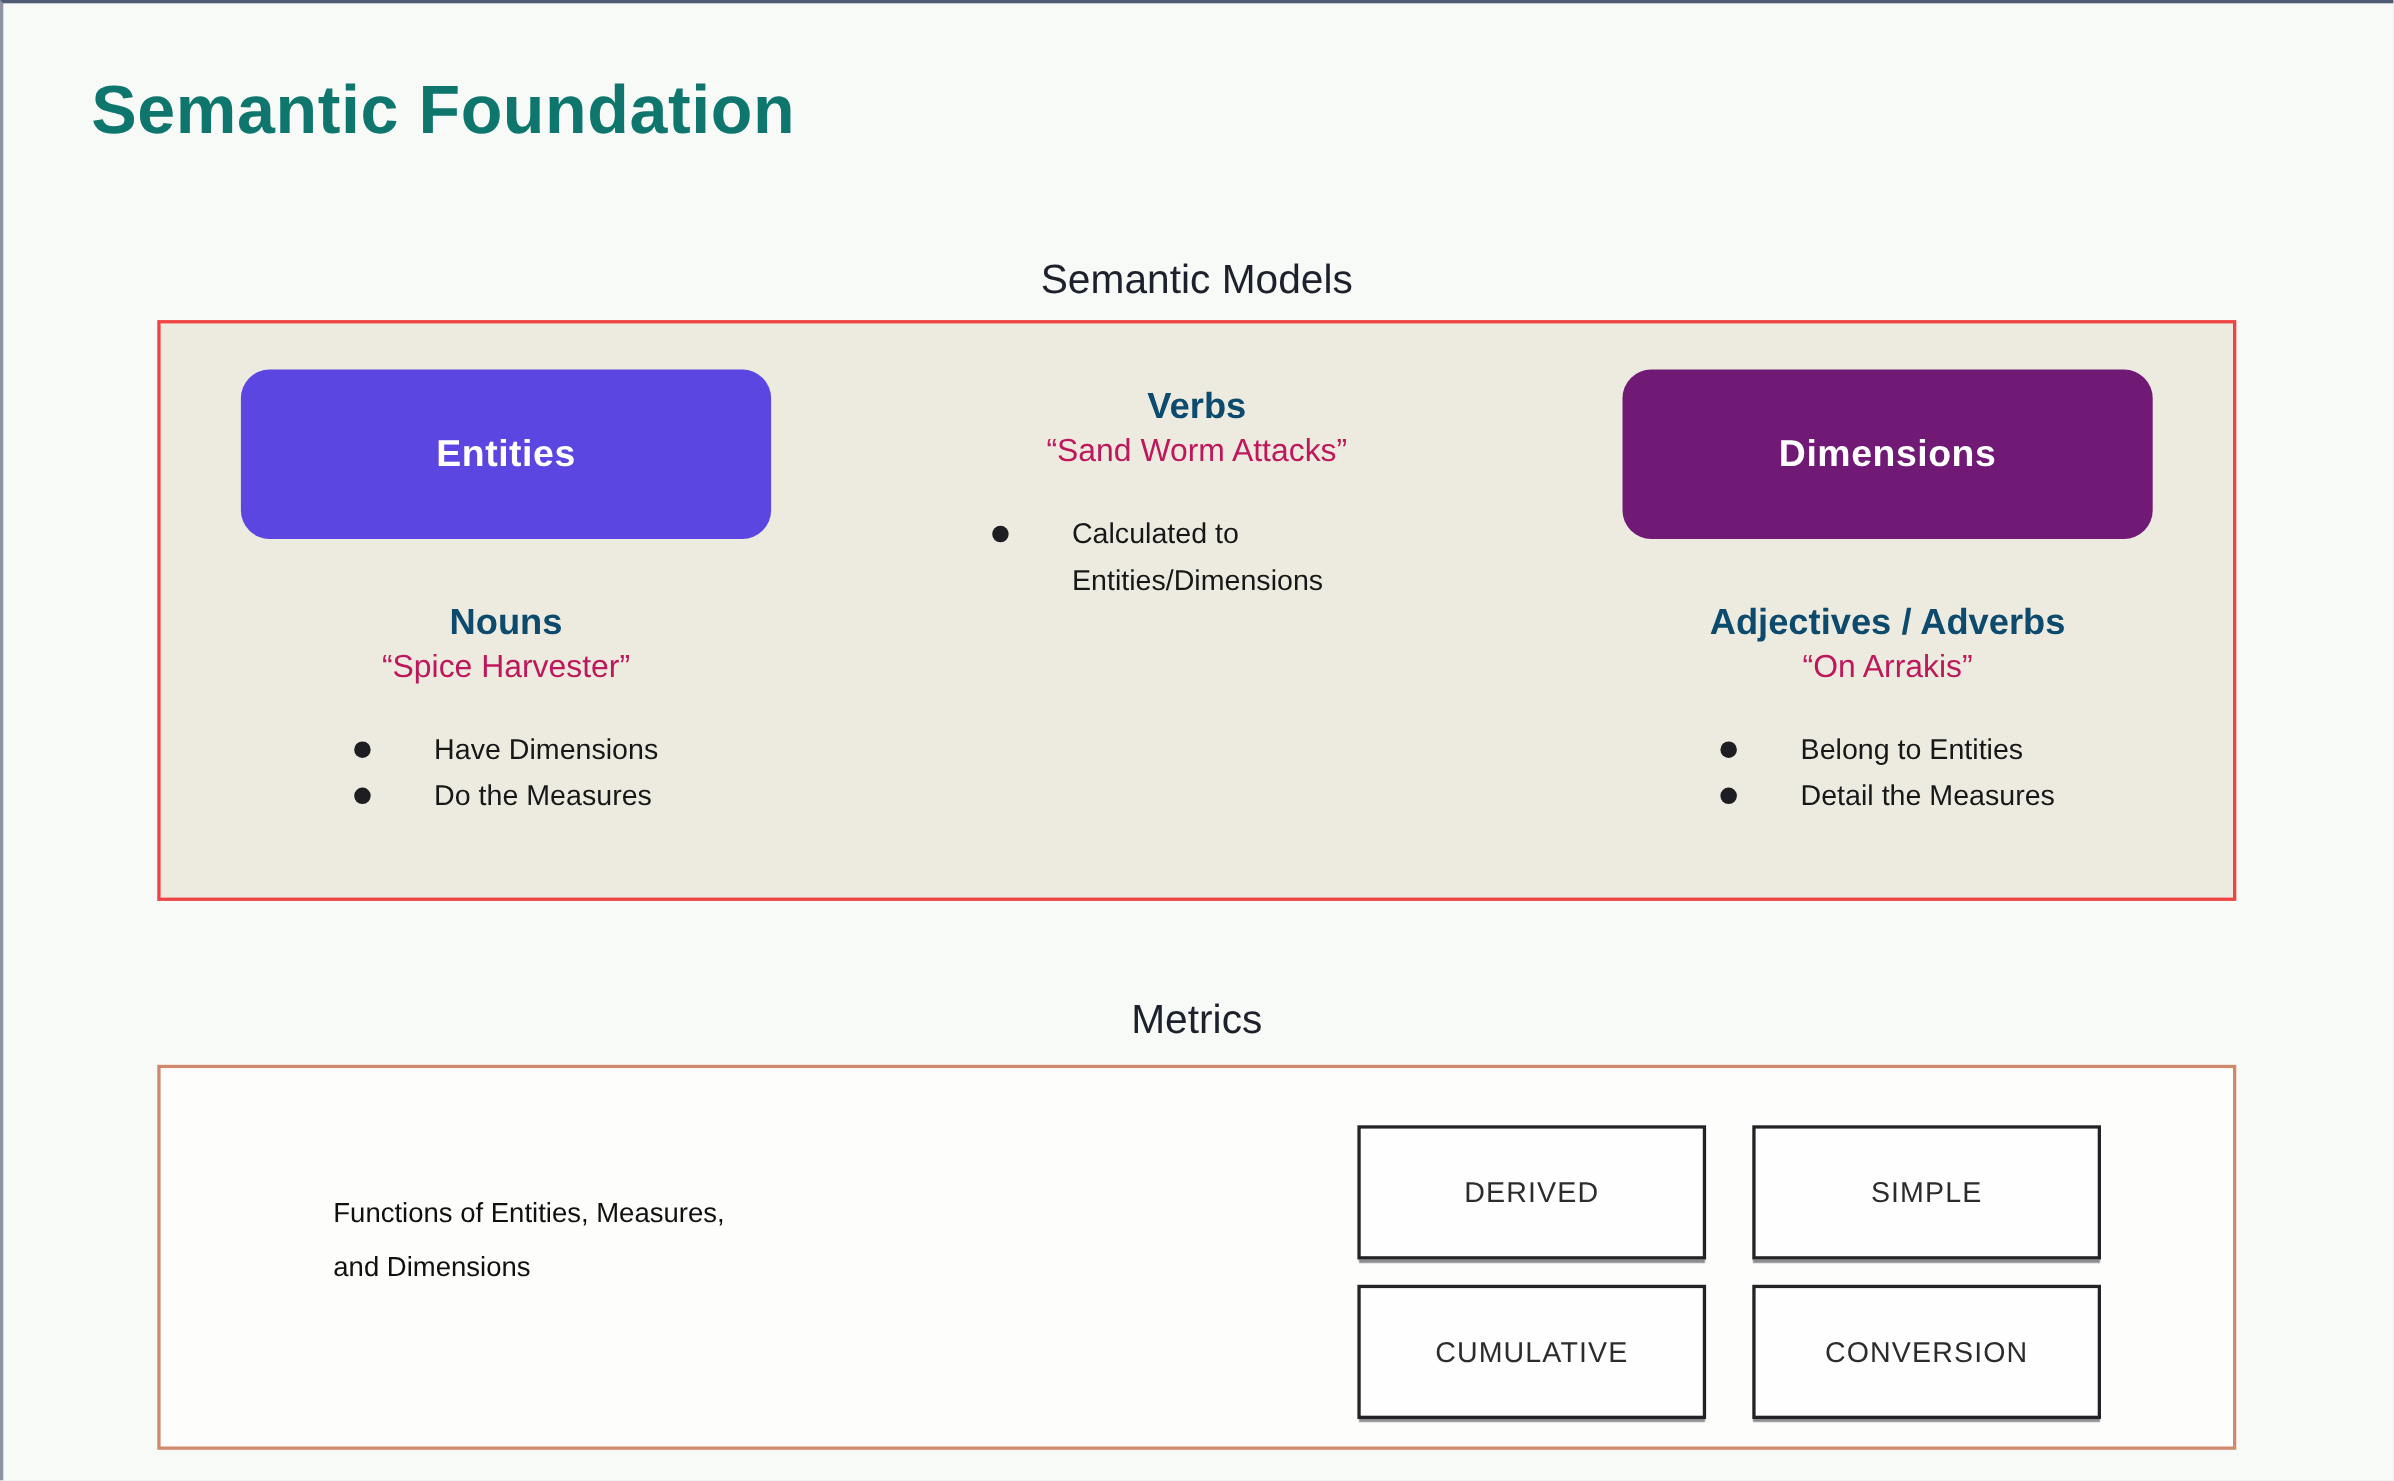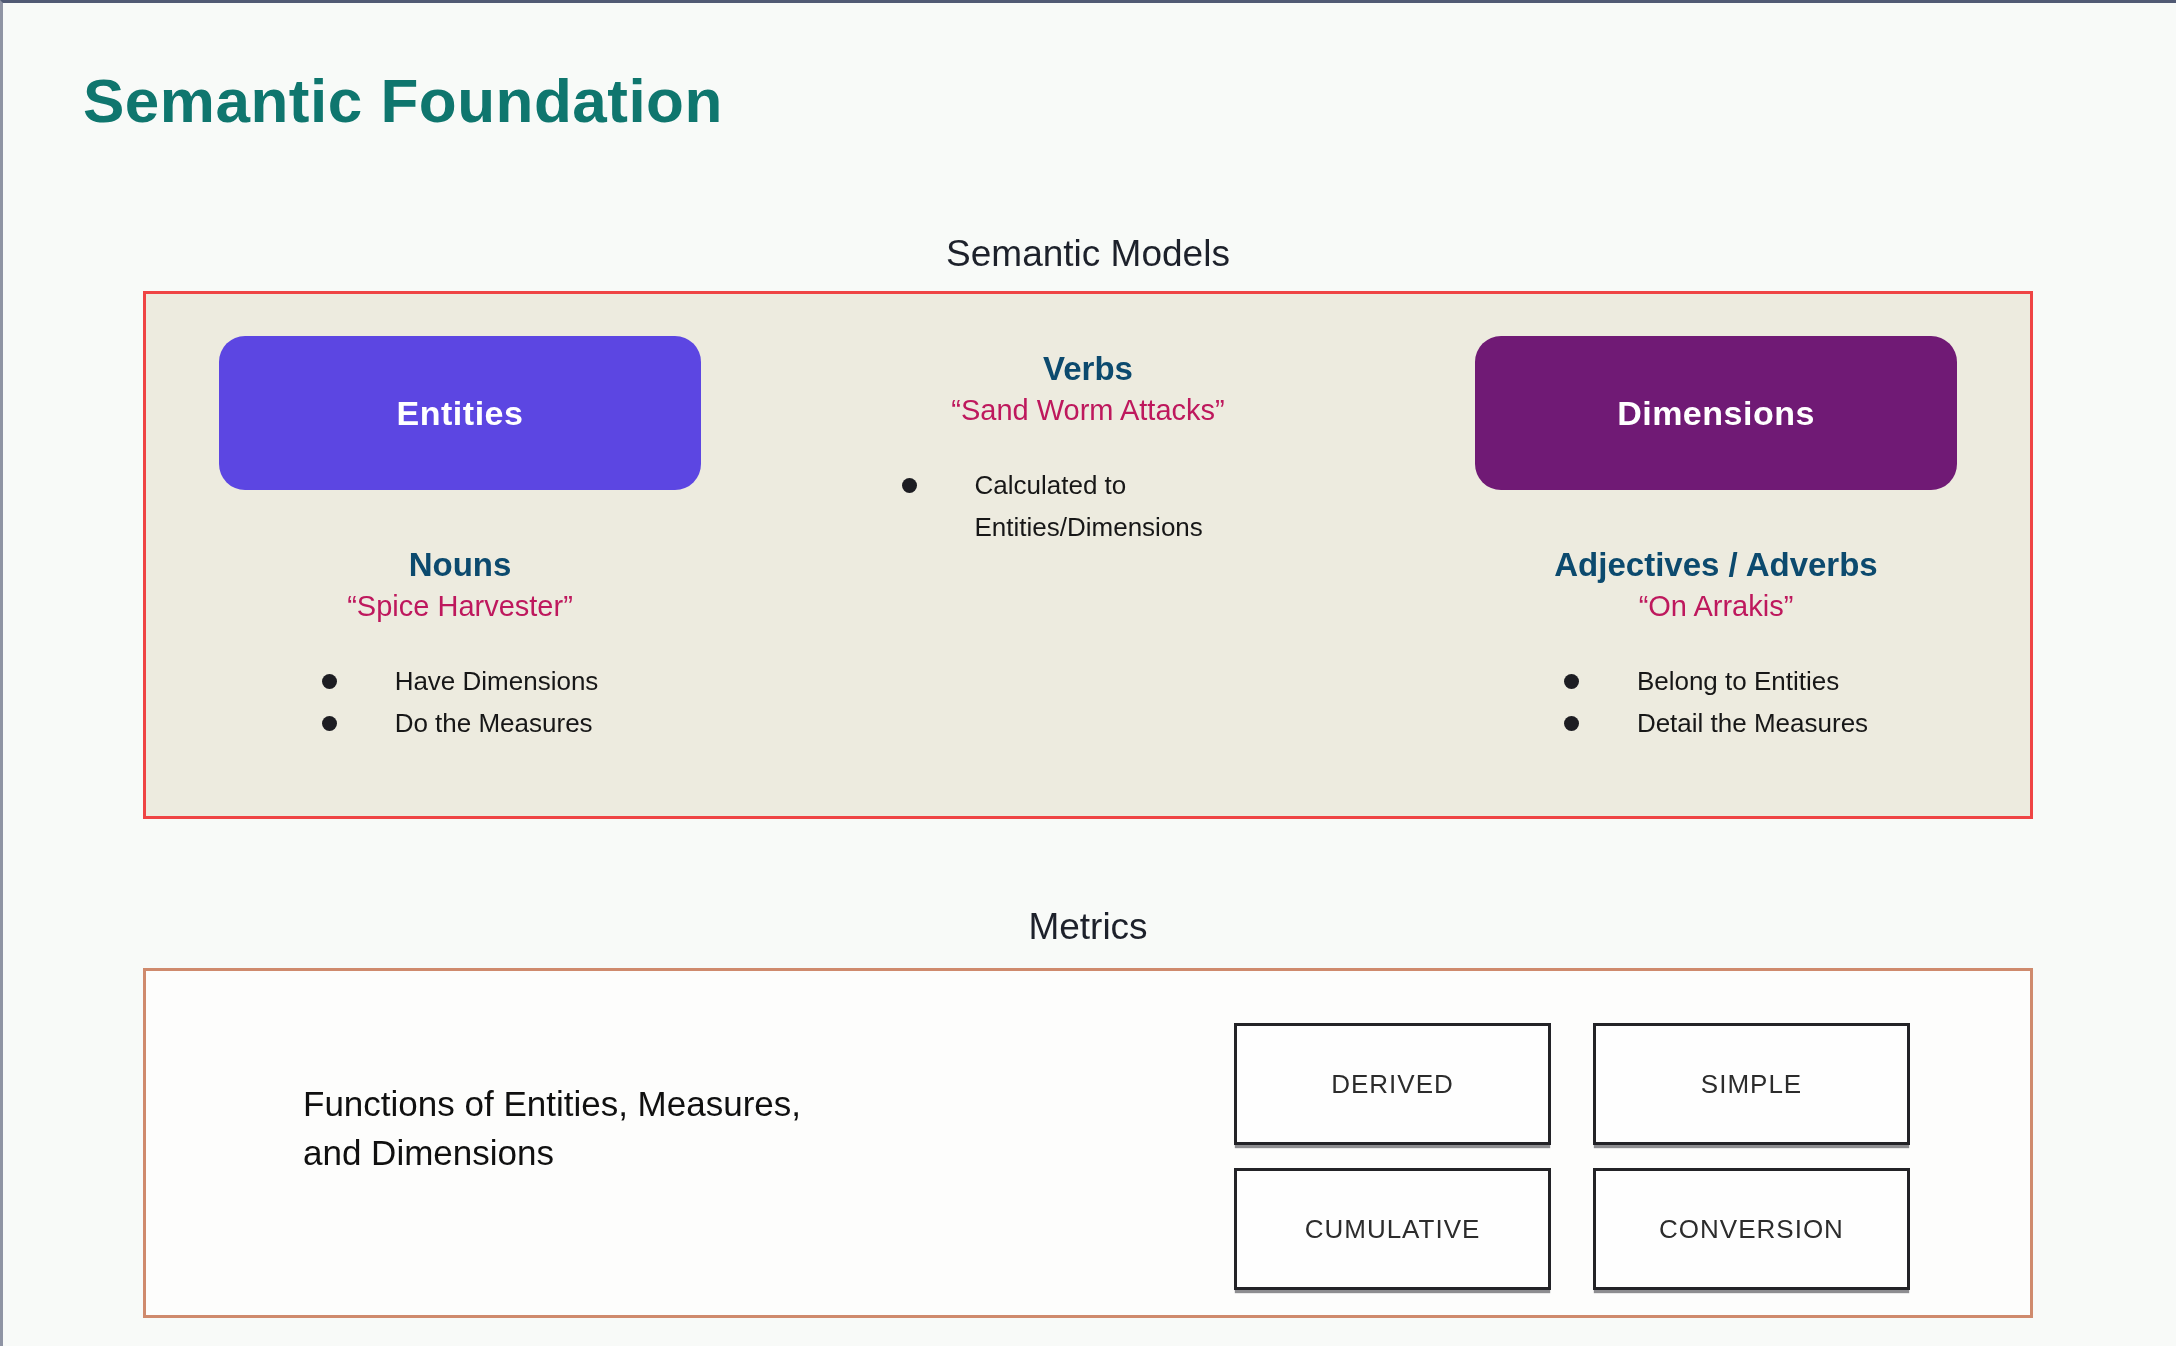--- a/index.html
+++ b/index.html
@@ -121,21 +121,21 @@
     width: 1890px;
     height: 350px;
     background: #fdfdfc;
     border: 3px solid #cf8a6d;
     box-sizing: border-box;
   }
   .metrics-desc {
     position: absolute;
     left: 157px;
     top: 108px;
-    font-size: 35px;
+    font-size: 25px;
     line-height: 49px;
     color: #101010;
     white-space: pre-line;
   }
   .tiles {
     position: absolute;
     left: 1088px;
     top: 52px;
     display: grid;
     grid-template-columns: 317px 317px;

